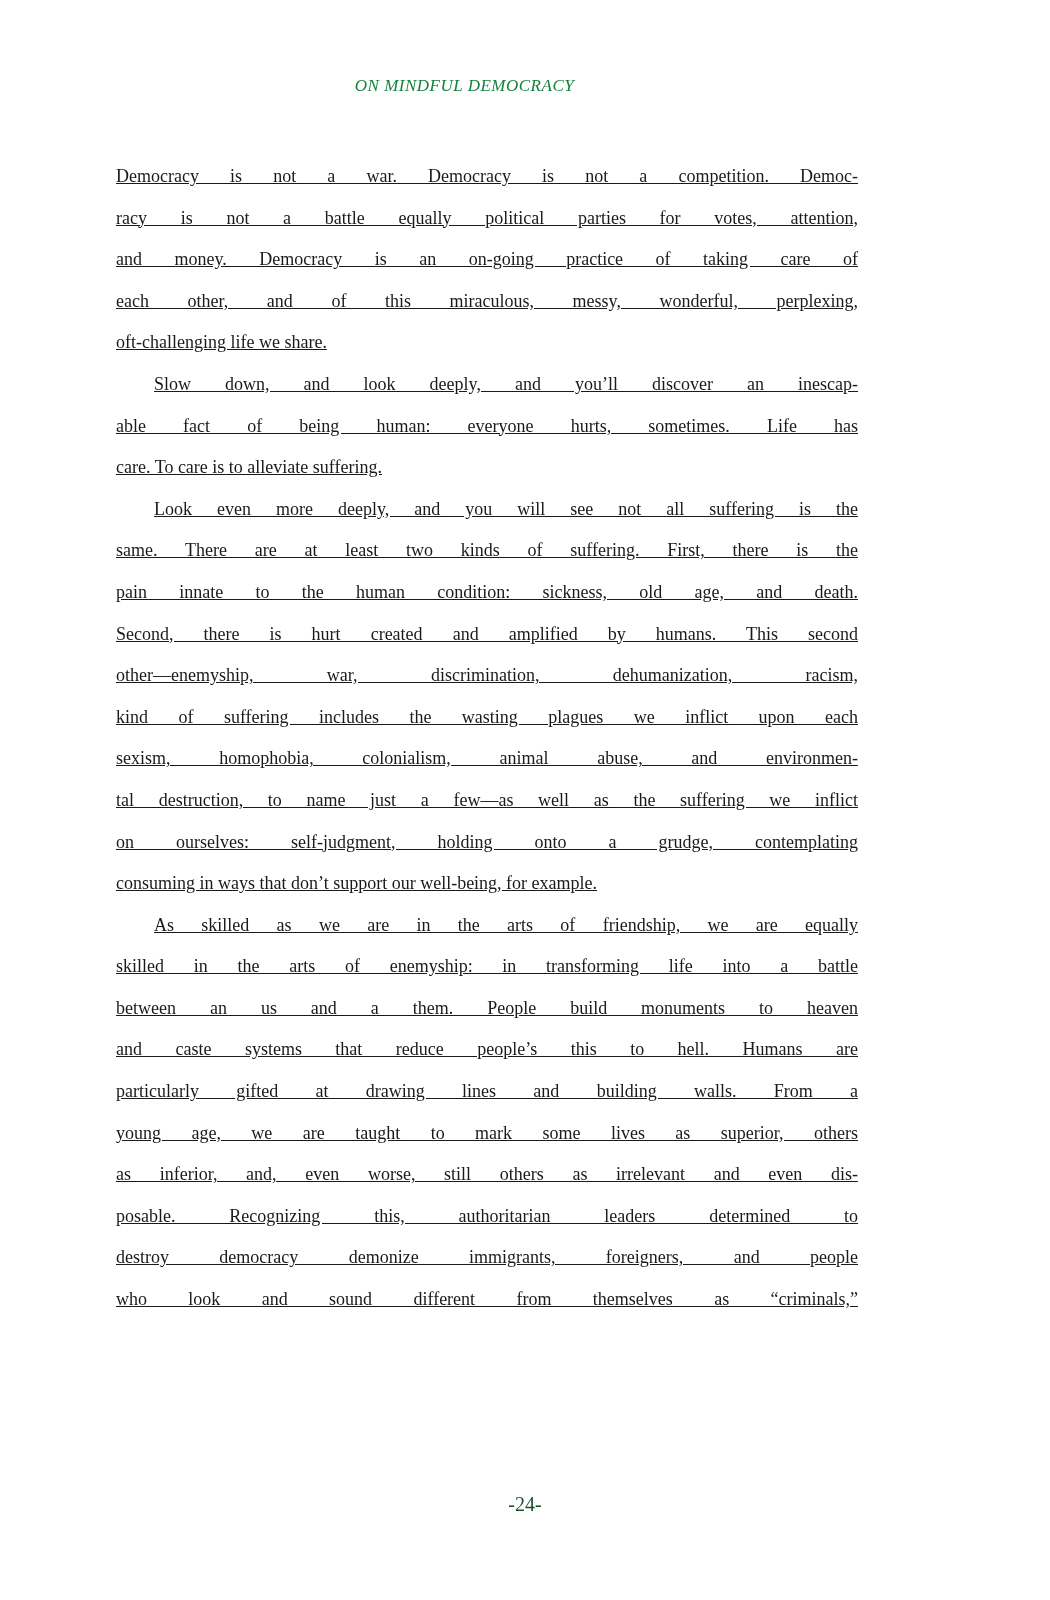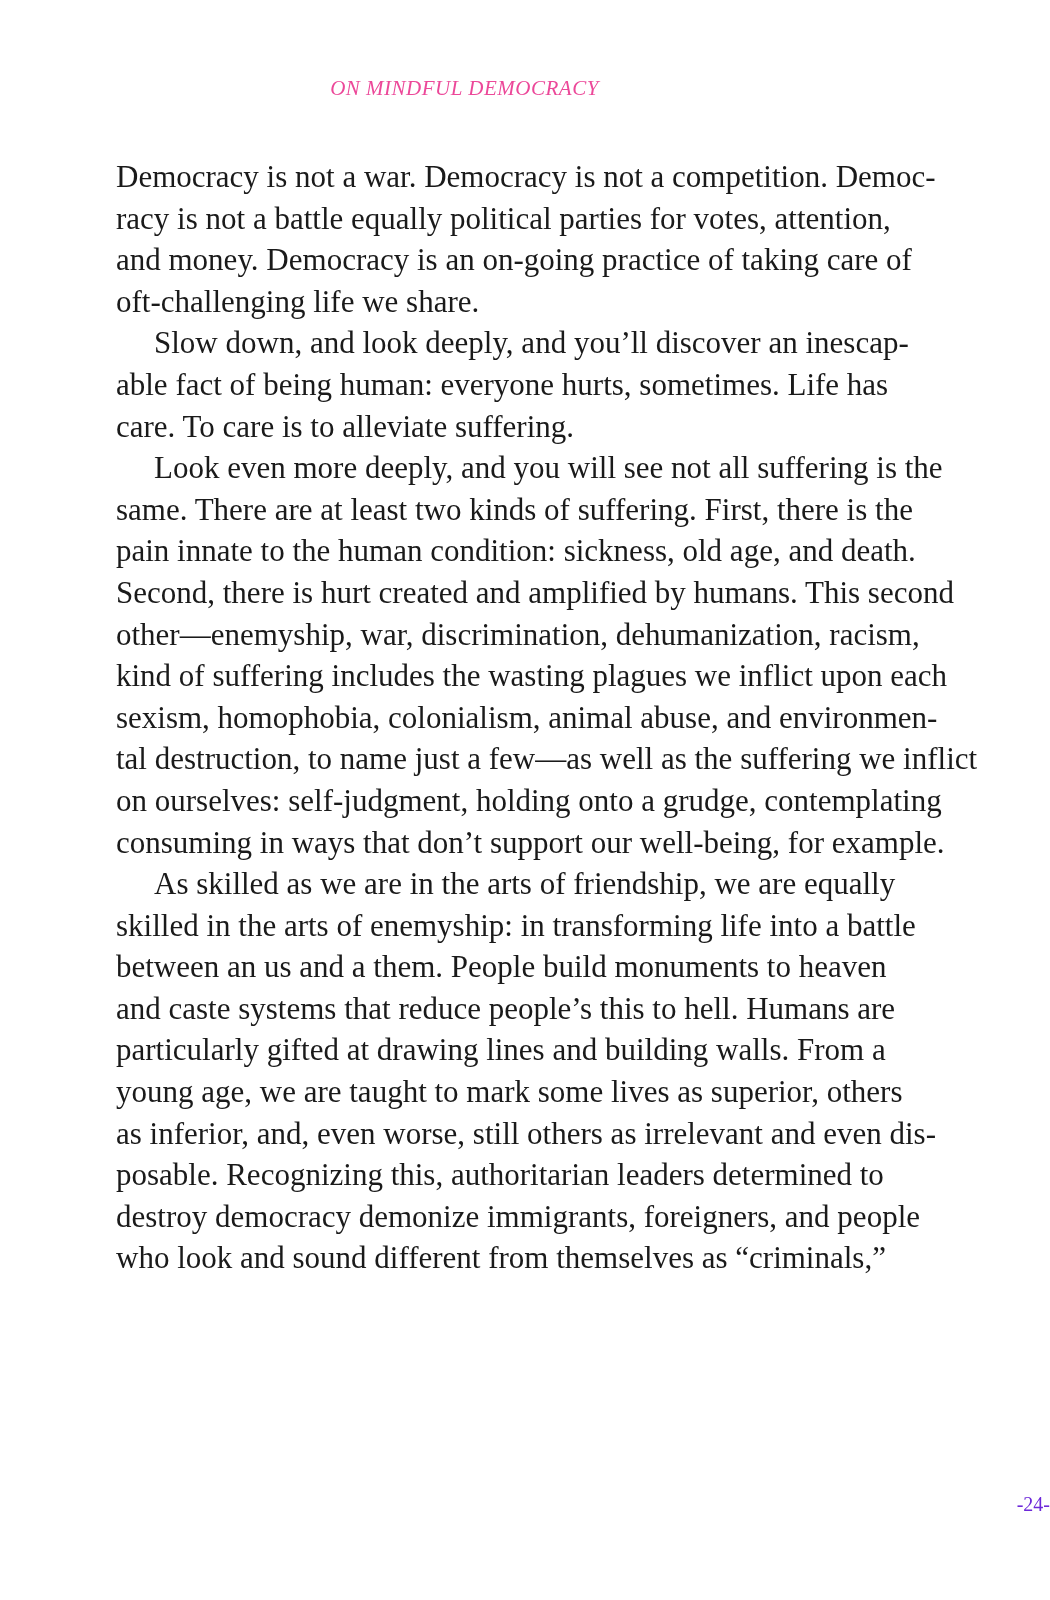--- a/index.html
+++ b/index.html
@@ -15,66 +15,68 @@
       font-family: "Liberation Serif", "DejaVu Serif", serif;
       color: #1a1a1a;
     }
     .running-head {
       position: absolute;
       top: 76px;
       left: 0;
       width: 929px;
       text-align: center;
       font-style: italic;
-      font-size: 21px;
+      font-size: 17px;
       letter-spacing: 0.5px;
-      color: #ec4899;
+      color: #15803d;
     }
     .text-block {
       position: absolute;
       left: 116px;
       top: 156px;
       width: 742px;
     }
     .line {
       display: block;
       height: 41.6px;
       line-height: 41.6px;
-      font-size: 31px;
+      font-size: 18px;
       white-space: nowrap;
       text-align: justify;
       text-align-last: justify;
+      text-decoration: underline;
     }
     .line.last {
       text-align-last: left;
     }
     .line.indent {
       padding-left: 38px;
     }
     .folio {
       position: absolute;
       top: 1493px;
       left: 0;
       width: 1050px;
-      text-align: right;
+      text-align: center;
       font-size: 20px;
-      color: #6d28d9;
+      color: #14532d;
     }
   </style>
 </head>
 <body>
 
 <div class="running-head">ON MINDFUL DEMOCRACY</div>
 
 <div class="text-block">
 
   <div>
     <span class="line">Democracy is not a war. Democracy is not a competition. Democ-</span>
     <span class="line">racy is not a battle equally political parties for votes, attention,</span>
     <span class="line">and money. Democracy is an on-going practice of taking care of</span>
+    <span class="line">each other, and of this miraculous, messy, wonderful, perplexing,</span>
     <span class="line last">oft-challenging life we share.</span>
   </div>
 
   <div>
     <span class="line indent">Slow down, and look deeply, and you’ll discover an inescap-</span>
     <span class="line">able fact of being human: everyone hurts, sometimes. Life has</span>
     <span class="line last">care. To care is to alleviate suffering.</span>
   </div>
 
   <div>

